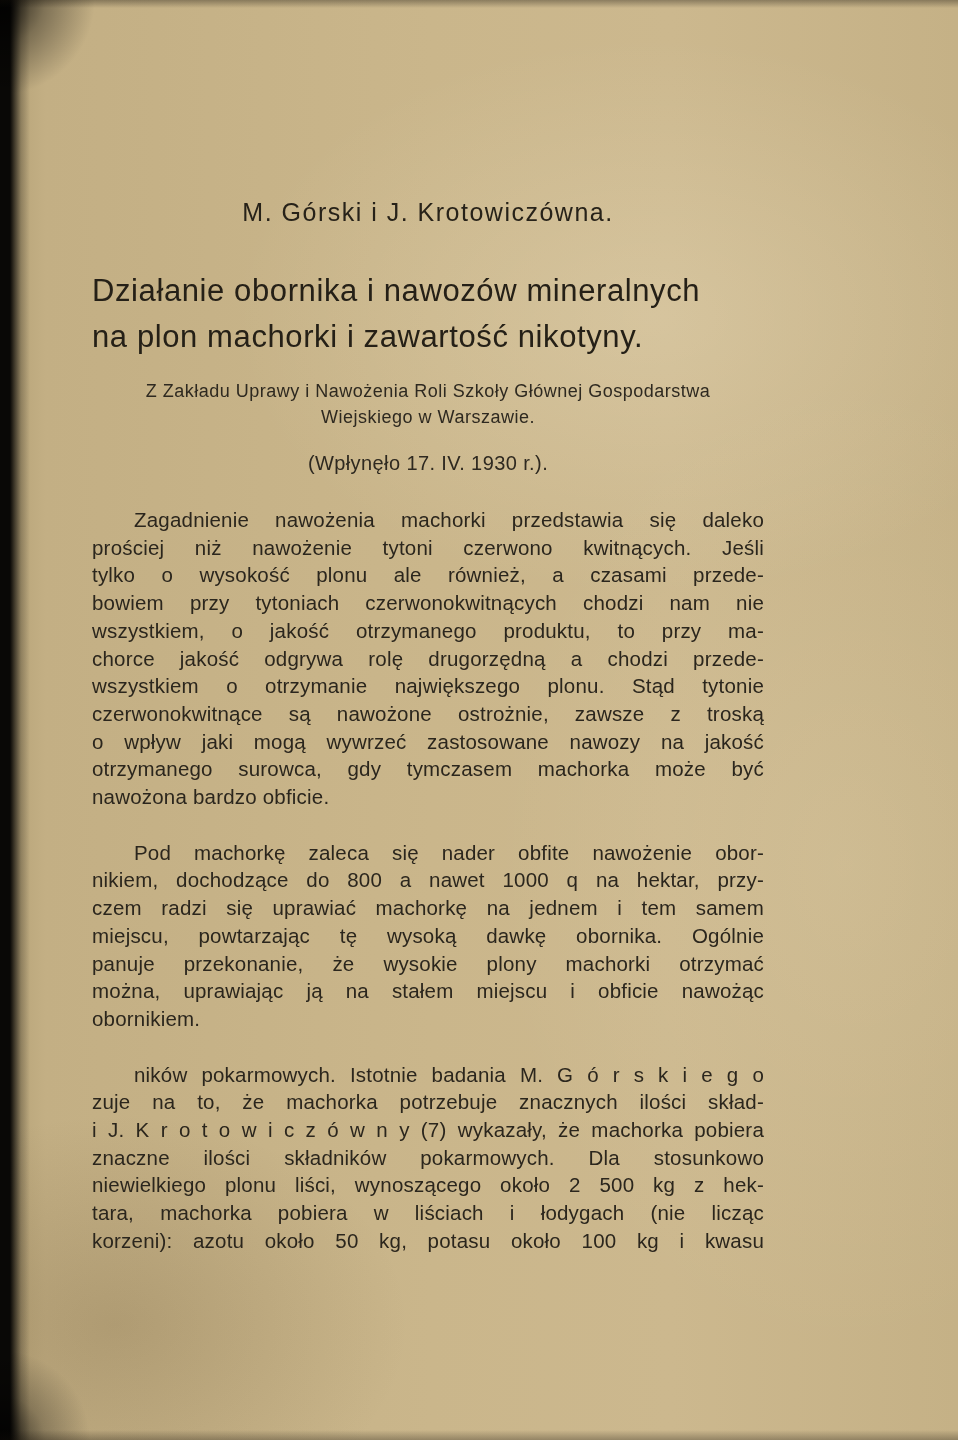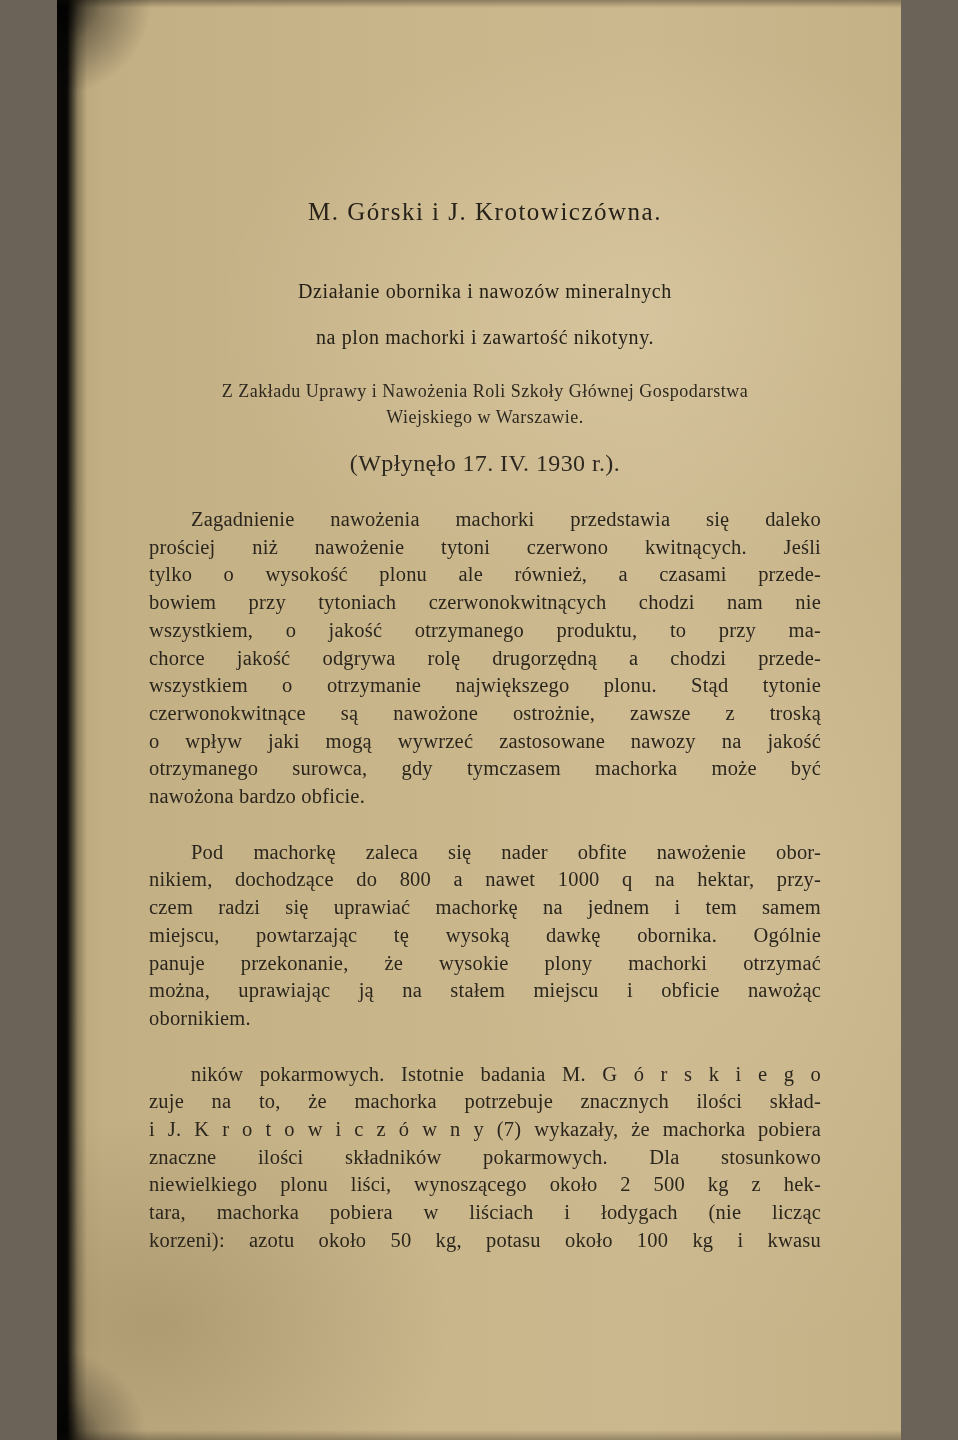--- a/index.html
+++ b/index.html
@@ -1,21 +1,21 @@
 <!DOCTYPE html>
 <html><head>
 <meta charset="utf-8">
 <style>
   html,body { margin:0; padding:0; background:#6b6258; }
   .scan {
     position:relative;
-    width:844px; height:1440px;
+    width:958px; height:1440px;
     margin:0 auto;
     overflow:hidden;
-    font-family:Liberation Serif, serif;
+    font-family:Liberation Sans, sans-serif;
     background:
       radial-gradient(ellipse 600px 400px at 68% 22%, rgba(255,246,222,0.20), transparent 70%),
       radial-gradient(ellipse 500px 700px at 88% 60%, rgba(255,244,214,0.12), transparent 70%),
       radial-gradient(ellipse 420px 300px at 12% 92%, rgba(80,60,30,0.18), transparent 70%),
       linear-gradient(90deg, #b3a075 0px, #c3af84 45px, #cab68b 45%, #ccb88e 70%, #c5b186 100%),
       #c9b58b;
     color:#2f2a21;
   }
   
   .edge-left {
@@ -48,33 +48,33 @@
     position:absolute; left:92px; top:0; width:672px;
   }
   .author {
     margin-top:196px;
     font-size:25px; line-height:32px;
     text-align:center; letter-spacing:1.5px;
     color:#272219;
   }
   .title { margin:40px 0 0 0; font-weight:normal; }
   .title .title-line {
-    font-size:20px; line-height:46px;
-    text-align:center; letter-spacing:0.6px;
+    font-size:31px; line-height:46px;
+    text-align:left; letter-spacing:0.6px;
     color:#252017;
   }
   .affiliation { margin-top:18px; }
   .affiliation .affil-line {
     font-size:18px; line-height:26px;
     text-align:center; letter-spacing:0.5px;
     color:#2e2920;
   }
   .received {
     margin-top:20px;
-    font-size:24px; line-height:26px;
+    font-size:20px; line-height:26px;
     text-align:center; letter-spacing:0.4px;
     color:#2e2920;
   }
   .body-text { margin-top:30px; }
   .para .line {
     font-size:20.5px; line-height:27.7px;
     letter-spacing:0.2px;
     color:#2b261d;
     text-align:justify; text-align-last:justify;
     white-space:normal;

